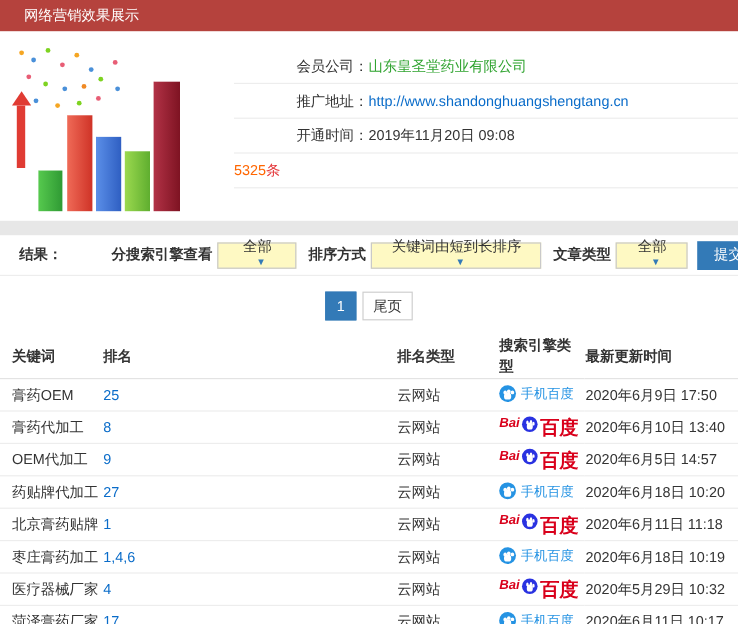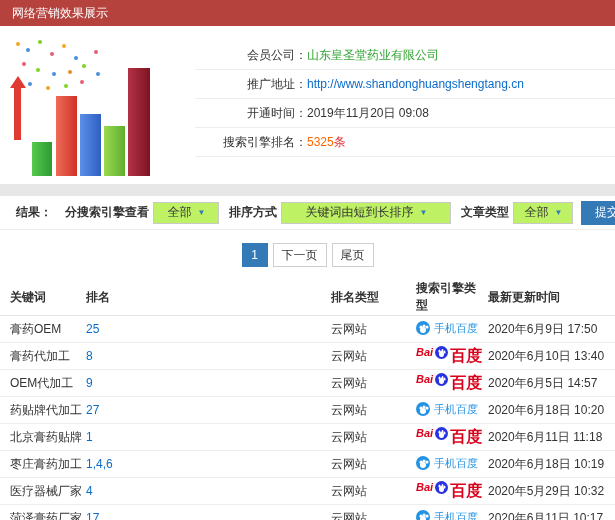--- a/index.html
+++ b/index.html
@@ -7,21 +7,21 @@
   body {
     width:615px; height:520px; overflow:hidden; background:#fff;
     font-family:"Liberation Sans","DejaVu Sans",sans-serif;
     font-size:12px; color:#333;
   }
   .page { position:relative; width:615px; height:520px; overflow:hidden; background:#fff; }
 
   
   .topbar {
     height:26px; line-height:26px; background:var(--header-red,#b5423d);
-    color:#fff; padding:0 12px; font-size:12px;
+    color:#fff; padding:0 20px; font-size:12px;
   }
 
   
   .info { display:flex; height:158px; }
   .illus { width:195px; height:158px; position:relative; overflow:hidden; flex:none; }
   .confetti {
     position:absolute; top:16px; left:16px; width:4px; height:4px; border-radius:50%;
     background:#f5a623;
     box-shadow: 10px 6px 0 #4a90d9, 22px -2px 0 #7ed321, 34px 10px 0 #e85d75,
       46px 2px 0 #f5a623, 58px 14px 0 #4a90d9, 6px 20px 0 #e85d75, 20px 26px 0 #7ed321,
@@ -60,26 +60,26 @@
 
   
   .strip { height:12px; background:#e7e7e7; }
 
   
   .results-bar { display:flex; align-items:center; height:34px; padding-left:16px;
     border-bottom:1px solid #ededed; }
   .results-label { font-weight:bold; color:#333; }
   .filters { margin-left:auto; display:flex; align-items:center; }
   .f-label { font-weight:bold; margin:0 4px 0 10px; white-space:nowrap; }
-  .sel { display:inline-flex; align-items:center; justify-content:center;
-    border:1px solid #c9c9c9; background:#bef264; height:22px; padding:0 5px 0 6px;
-    cursor:pointer; white-space:nowrap; }
+  .sel { display:inline-flex; align-items:center; justify-content:flex-end;
+    border:1px solid #c9c9c9; background:#fef9c3; height:22px; padding:0 5px 0 6px;
+    cursor:pointer; white-space:nowrap;flex-direction:column; }
   .sel .arr { color:var(--accent,#337ab7); font-size:8px; margin-left:6px; }
   .sel-engine { width:66px; }
-  .sel-sort   { width:170px; }
+  .sel-sort   { width:142px; }
   .sel-article{ width:60px; }
   .submit-btn { height:24px; border:none; background:var(--accent,#337ab7); color:#fff;
     font-size:12px; padding:0 14px; margin-left:8px; margin-right:-18px; cursor:pointer;
     font-family:inherit; }
 
   
   .pager { display:flex; justify-content:center; gap:5px; padding:13px 0 12px; }
   .pg { min-width:26px; height:24px; line-height:22px; text-align:center;
     border:1px solid #cfcfcf; padding:0 8px; color:#333; cursor:pointer; background:#fff; }
   .pg.active { background:var(--accent,#337ab7); border-color:var(--accent,#337ab7); color:#fff; }
@@ -140,21 +140,20 @@
       </div>
       <div class="info-row">
         <span class="info-label">推广地址：</span>
         <a class="v-link">http://www.shandonghuangshengtang.cn</a>
       </div>
       <div class="info-row">
         <span class="info-label">开通时间：</span>
         <span class="v-plain">2019年11月20日 09:08</span>
       </div>
       <div class="info-row">
-        <span class="info-label">搜索引擎排名：</span>
         <span class="v-count">5325</span>
         <span class="v-suffix">条</span>
       </div>
     </div>
   </div>
 
   <div class="strip"></div>
 
   <div class="results-bar">
     <span class="results-label">结果：</span>
@@ -173,21 +172,20 @@
       <span class="sel sel-article">
         <span>全部</span>
         <span class="arr">▼</span>
       </span>
       <button class="submit-btn">提交</button>
     </div>
   </div>
 
   <div class="pager">
     <span class="pg active">1</span>
-    <span class="pg">下一页</span>
     <span class="pg">尾页</span>
   </div>
 
   <table>
     <colgroup>
         <col style="width:85px">
         <col style="width:245px">
         <col style="width:85px">
         <col style="width:72px">
         <col style="width:128px">

